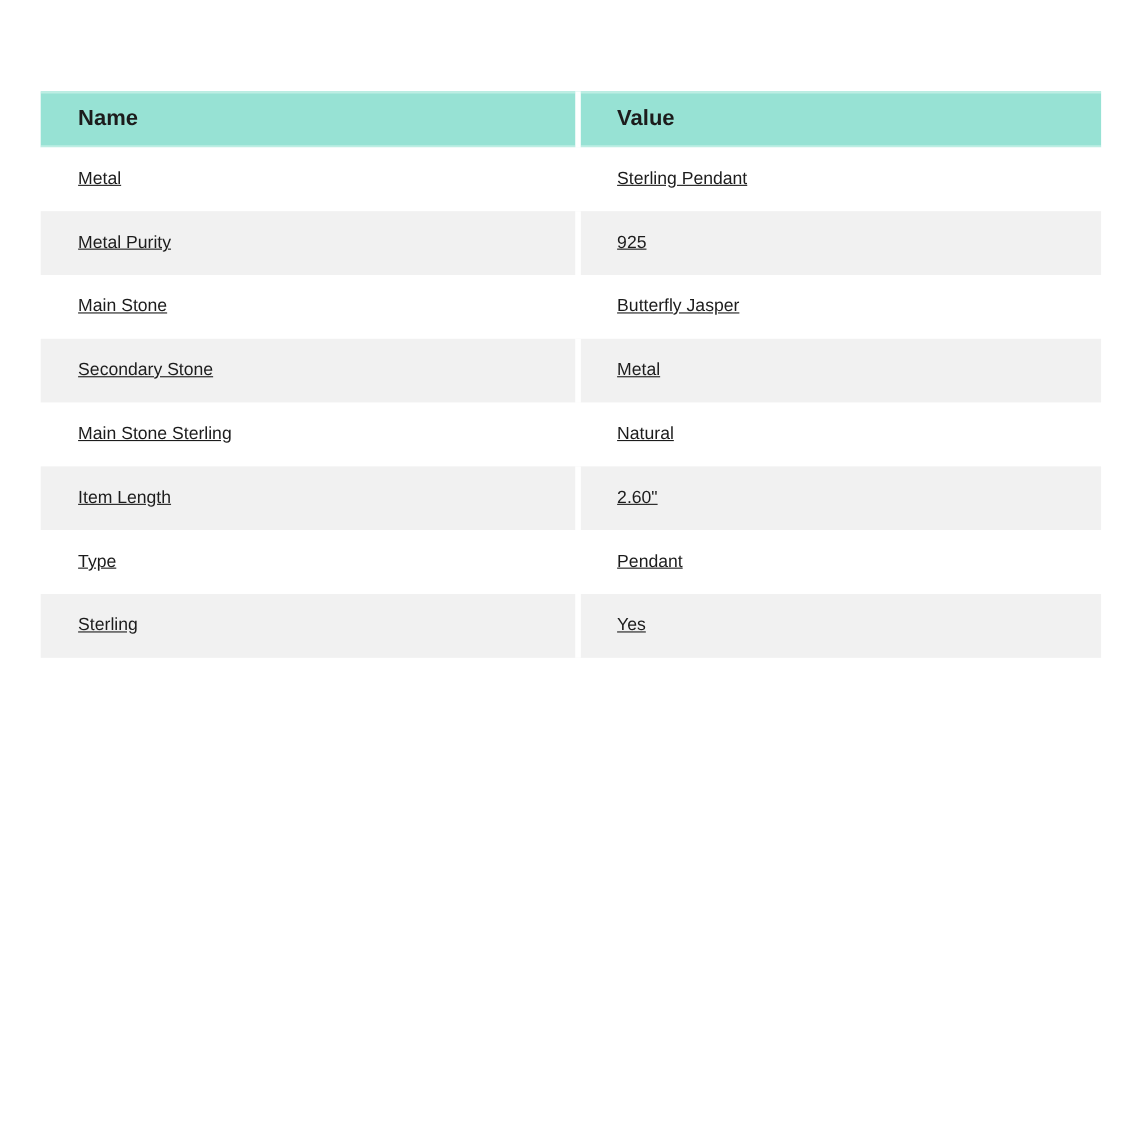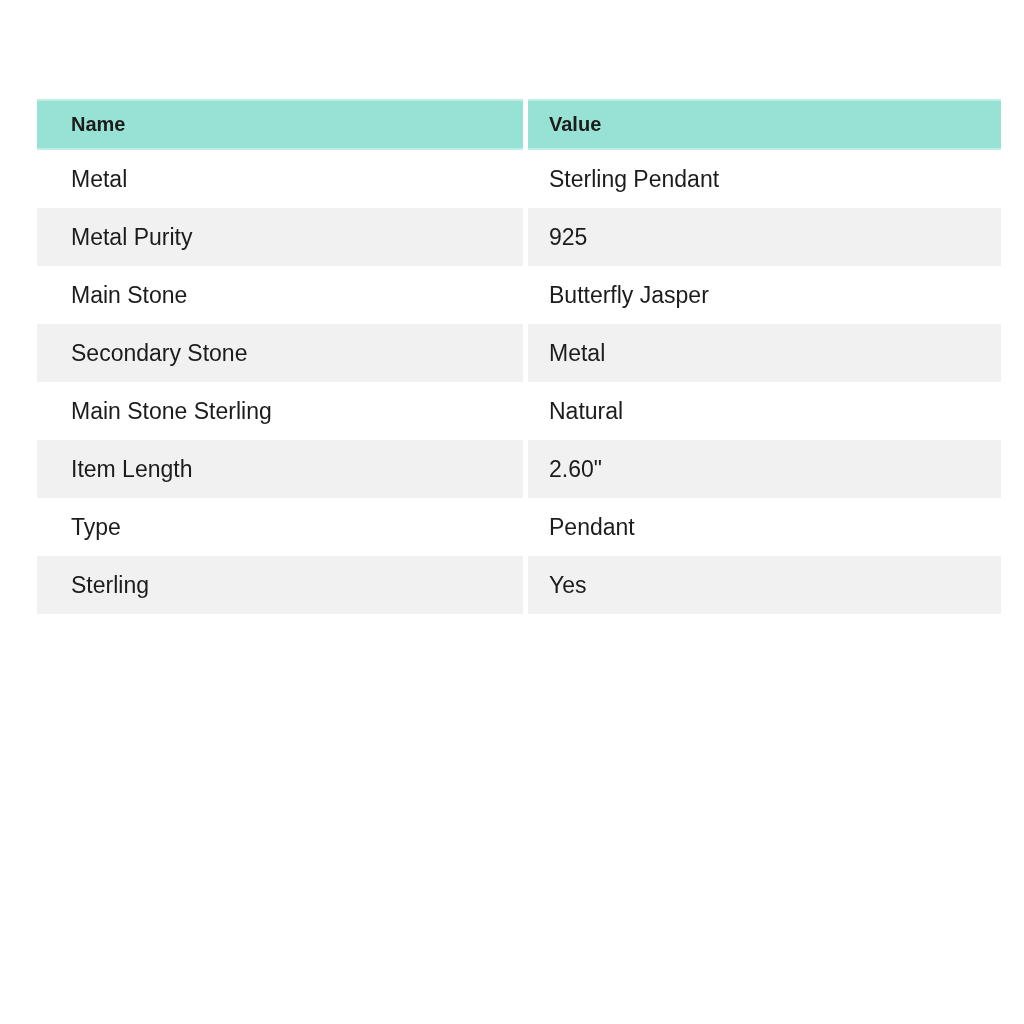--- a/index.html
+++ b/index.html
@@ -18,46 +18,46 @@
     position: absolute;
     left: 37px;
     top: 83px;
     width: 964px;
   }
   table.specs {
     width: 100%;
     border-collapse: separate;
     border-spacing: 0;
     table-layout: fixed;
-    margin-top: 16px;
   }
   col.col-name  { width: 486px; }
   col.col-value { width: 478px; }
 
   th {
     background: var(--header-bg, #97e2d4);
     height: 51px;
     font-size: 20px;
     font-weight: 600;
     text-align: left;
     vertical-align: middle;
     padding: 0;
     box-shadow: inset 0 2px 0 var(--header-edge, #bdeee3),
                 inset 0 -2px 0 var(--header-edge, #bdeee3);
   }
   td {
     height: 58px;
-    font-size: 23px;
+    font-size: 16px;
     vertical-align: middle;
     padding: 0;
+    text-decoration: underline;
   }
   .c-name  { padding-left: 34px; }
   th.c-value, td.c-value {
     border-left: 5px solid var(--divider, #ffffff);
-    padding-left: 21px;
+    padding-left: 33px;
   }
   tbody tr:nth-child(odd)  td { background: var(--row-bg, #ffffff); }
   tbody tr:nth-child(even) td { background: var(--alt-row-bg, #f1f1f1); }
 </style>
 </head>
 <body style="--header-bg: #97e2d4; --header-edge: #bdeee3; --row-bg: #ffffff; --alt-row-bg: #f1f1f1; --divider: #ffffff; --text: #1c1c1c; background: rgb(255, 255, 255);">
 
 <div class="table-wrap">
   <table class="specs">
     <colgroup>

